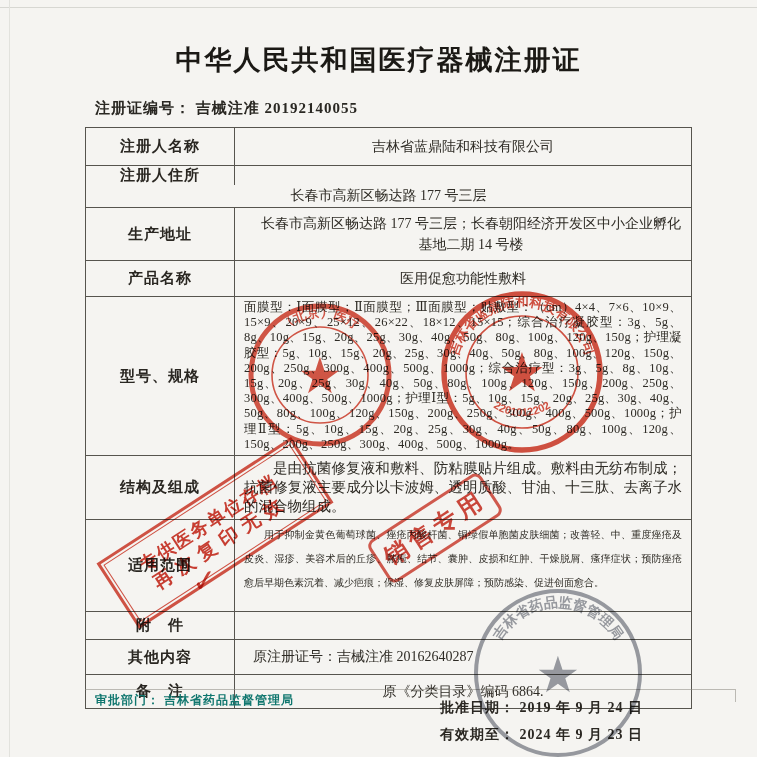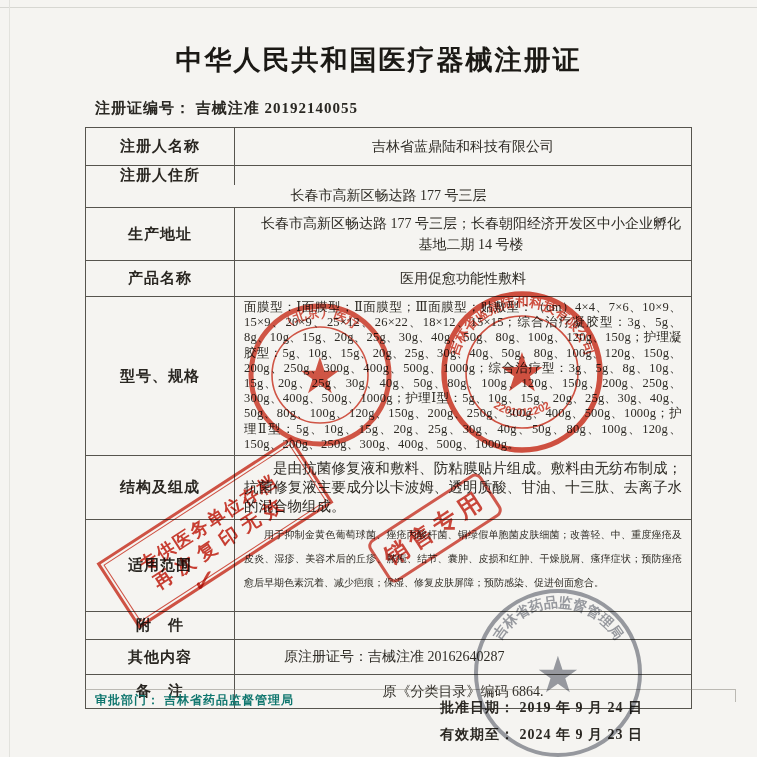--- a/index.html
+++ b/index.html
@@ -47,21 +47,21 @@
   .r3{min-height:52px;gap:16px;}
   .r3 .tvalue{line-height:21px;}
   .r4{min-height:35px;}
   .r5{min-height:150px;}
   .r5 .tvalue{font-size:12.5px;line-height:15.2px;letter-spacing:0.2px;}
   .r6{min-height:60px;}
   .r6 .tvalue{font-size:14.5px;line-height:19px;text-indent:2em;}
   .r7{min-height:91px;}
   .r7 .tvalue{font-size:10px;line-height:24px;text-indent:2em;}
   .r8{min-height:27px;}
-  .r9{min-height:34px;gap:31px;}
+  .r9{min-height:34px;}
   .r10{min-height:33px;}
 
   .footer-approval{
     position:absolute;left:95px;top:692px;
     font-size:12px;font-weight:bold;letter-spacing:1px;color:#0f766e;
   }
   .footer-dates{
     position:absolute;left:440px;top:694px;
     font-size:14px;font-weight:bold;letter-spacing:1px;color:#2a2722;line-height:27px;
   }

